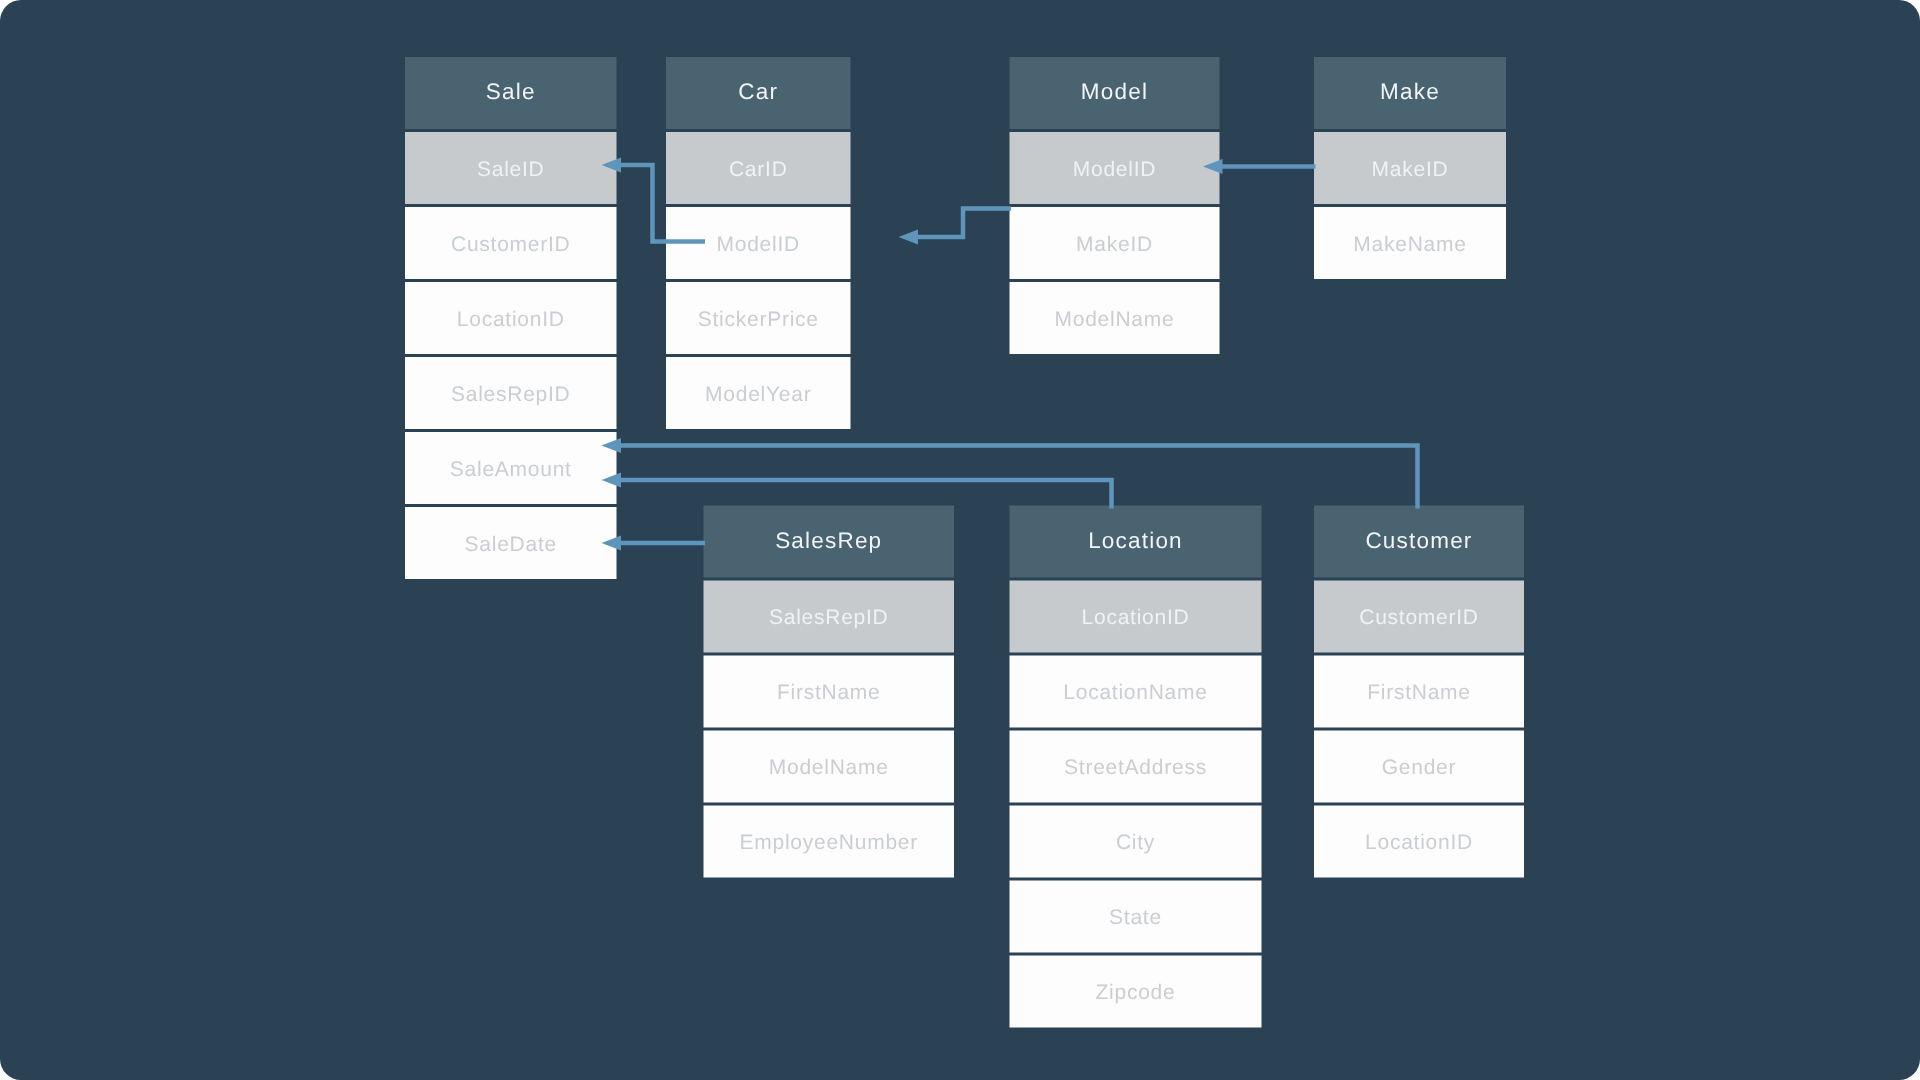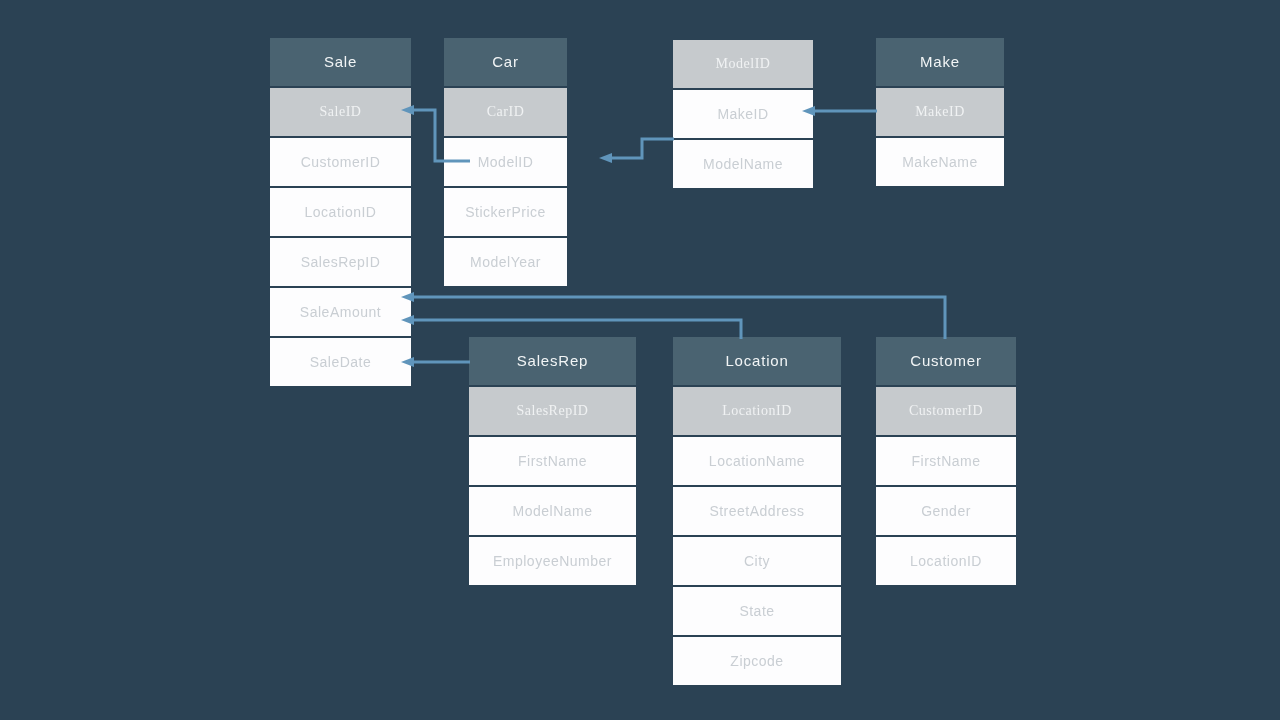--- a/index.html
+++ b/index.html
@@ -12,20 +12,21 @@
     --row-text:#c9ced3;
     --line:#6095bb;
   }
   *{box-sizing:border-box;margin:0;padding:0;}
   html,body{width:1280px;height:720px;overflow:hidden;}
   body{font-family:"Liberation Sans", sans-serif;}
   .stage{
     position:relative;
     width:1280px;height:720px;
     background:var(--bg);
+    border-radius:14px;
   }
   .erd-table{
     position:absolute;
     z-index:1;
   }
   .thead{
     height:48px;
     line-height:48px;
     text-align:center;
     background:var(--header-bg);
@@ -39,21 +40,20 @@
     margin-top:2px;
     text-align:center;
     background:var(--row-bg);
     color:var(--row-text);
     font-size:14px;
     letter-spacing:0.5px;
   }
   .trow.pk{
     background:var(--pk-bg);
     color:var(--pk-text);
-    font-family:Liberation Serif, serif;
   }
   .connector-layer{
     position:absolute;
     left:0;top:0;
     width:1280px;height:720px;
     z-index:2;
     pointer-events:none;
   }
 </style>
 </head>
@@ -84,20 +84,21 @@
       <div class="trow">SaleDate</div>
     </div>
     <div class="erd-table" style="left: 444px; top: 38px; width: 123px;">
       <div class="thead">Car</div>
       <div class="trow pk">CarID</div>
       <div class="trow">ModelID</div>
       <div class="trow">StickerPrice</div>
       <div class="trow">ModelYear</div>
     </div>
     <div class="erd-table" style="left: 673px; top: 38px; width: 140px;">
+      <div class="thead">Model</div>
       <div class="trow pk">ModelID</div>
       <div class="trow">MakeID</div>
       <div class="trow">ModelName</div>
     </div>
     <div class="erd-table" style="left: 876px; top: 38px; width: 128px;">
       <div class="thead">Make</div>
       <div class="trow pk">MakeID</div>
       <div class="trow">MakeName</div>
     </div>
     <div class="erd-table" style="left: 469px; top: 337px; width: 167px;">

